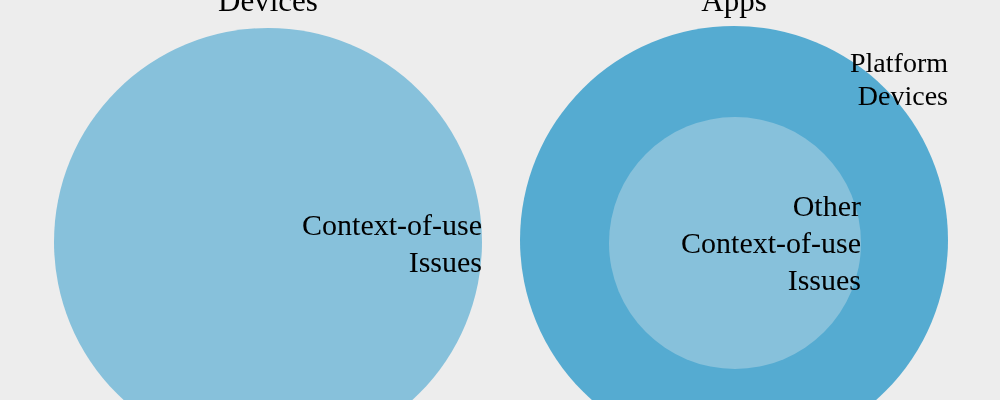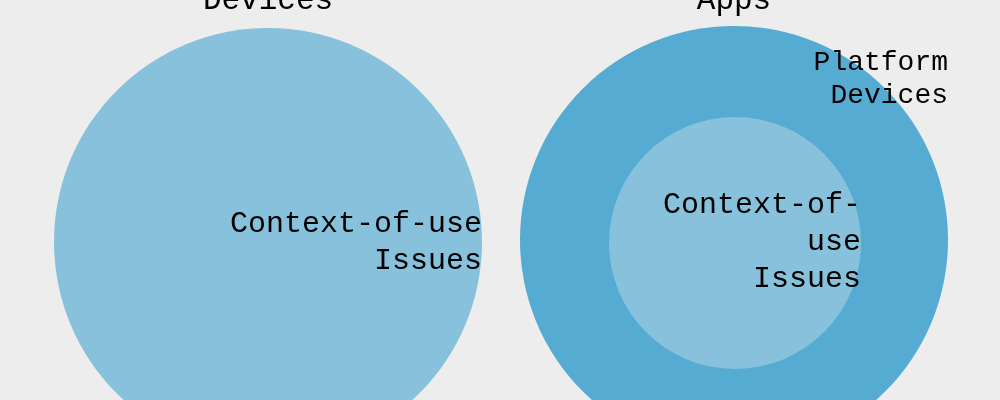--- a/index.html
+++ b/index.html
@@ -5,21 +5,21 @@
   html, body {
     margin: 0;
     padding: 0;
   }
   .canvas {
     position: relative;
     width: 1000px;
     height: 400px;
     overflow: hidden;
     background: #EDEDED;
-    font-family: Liberation Mono, monospace;
+    font-family: Liberation Serif, serif;
     color: #000000;
   }
   .circle {
     position: absolute;
     border-radius: 50%;
   }
   .circle-left {
     left: 54px;
     top: 28px;
     width: 428px;
@@ -92,17 +92,18 @@
   <div class="circle circle-outer" style="background: rgb(85, 171, 209);"></div>
 
   <div class="circle-label label-platform">
     <span>Platform</span>
     <span>Devices</span>
   </div>
 
   <div class="circle circle-inner" style="background: rgb(135, 193, 219);"></div>
 
   <div class="circle-label label-inner">
+    <span>Other</span>
     <span>Context-of-use</span>
     <span>Issues</span>
   </div>
 
 </div>
 
 </body></html>

